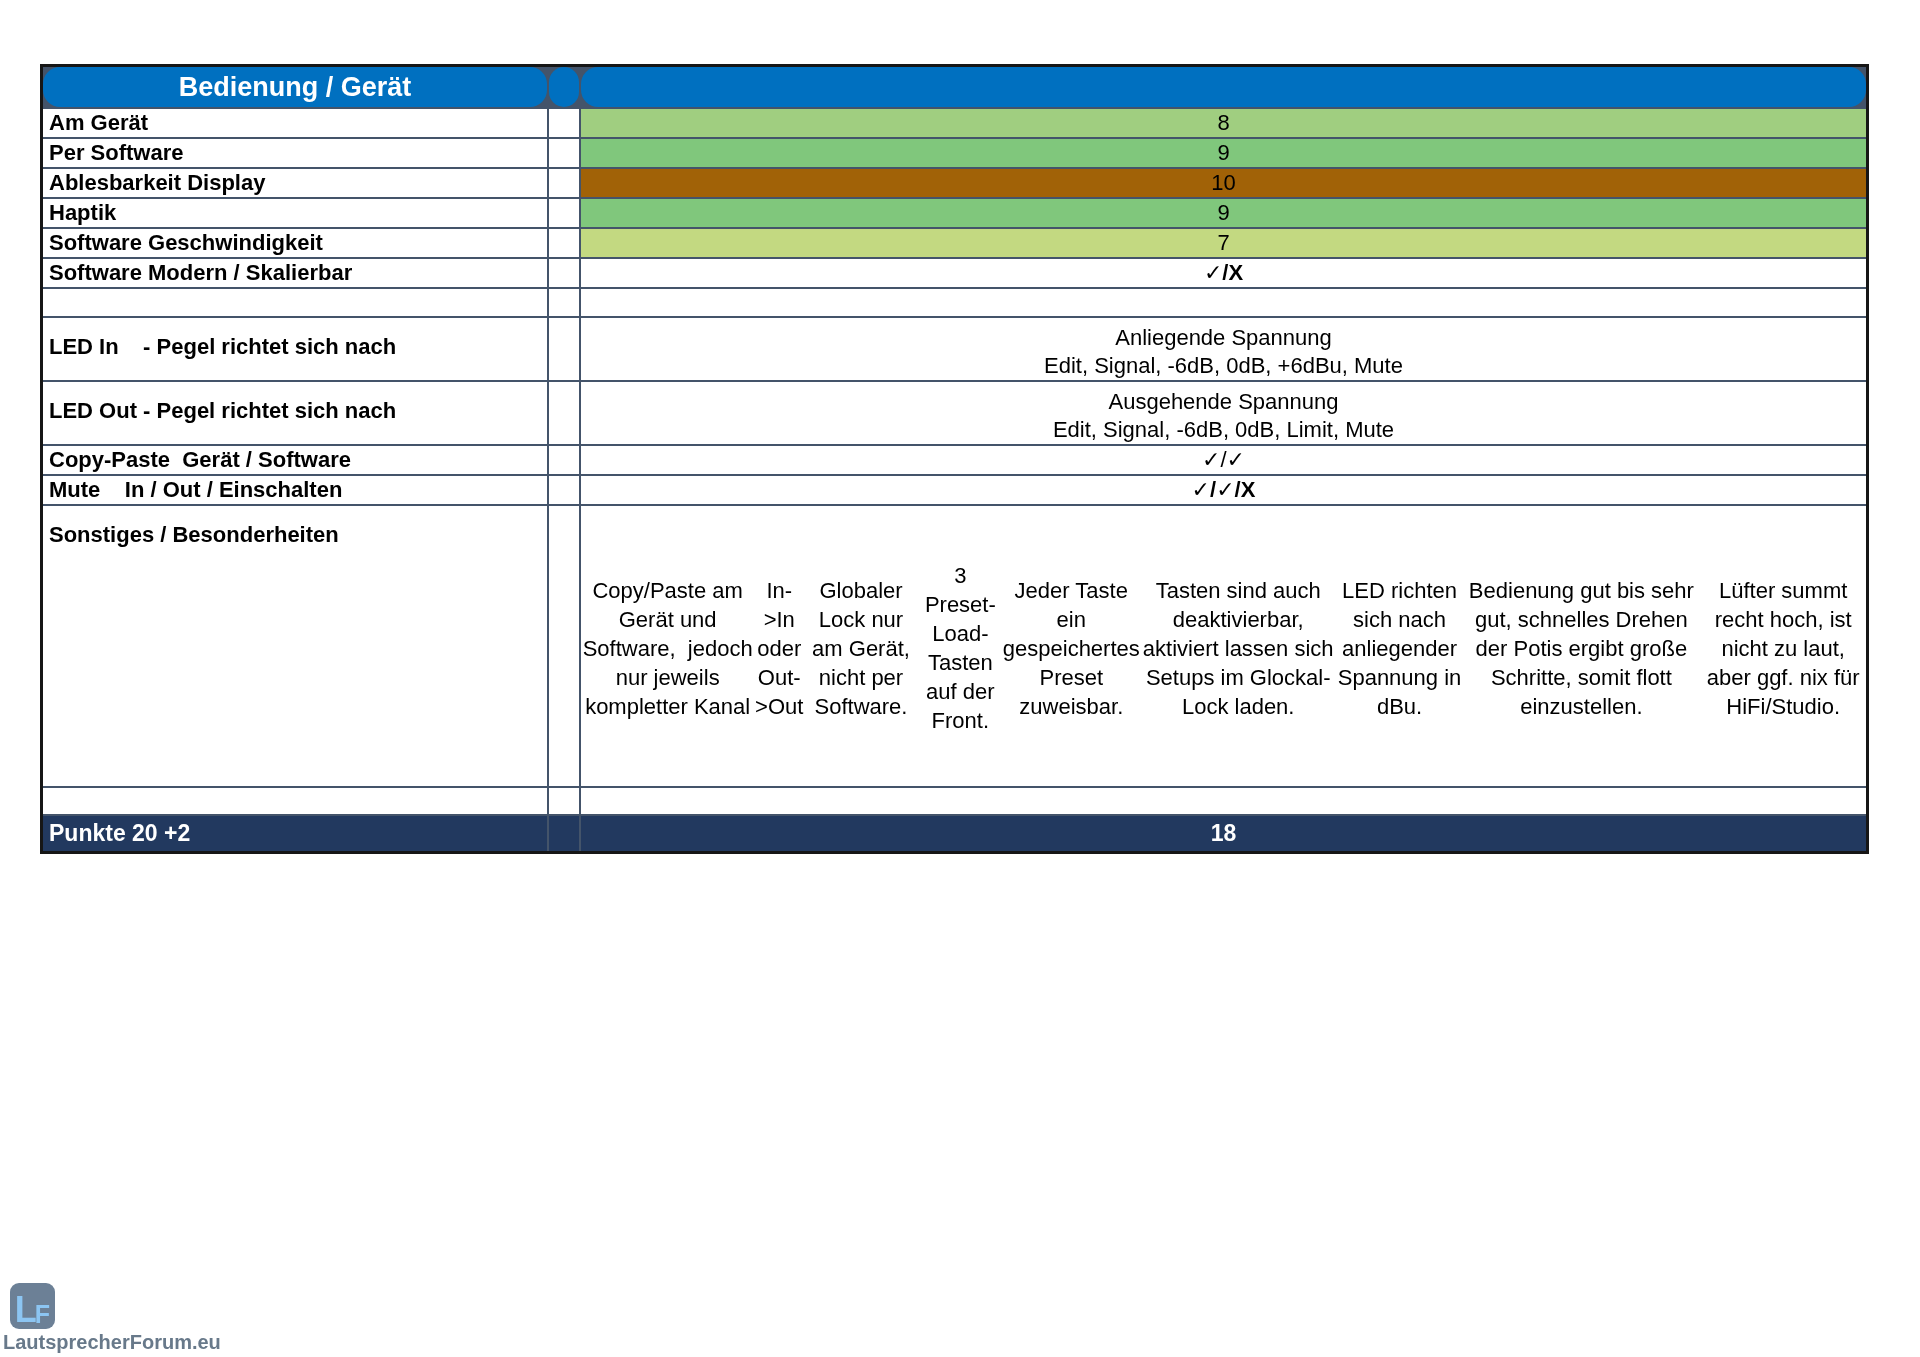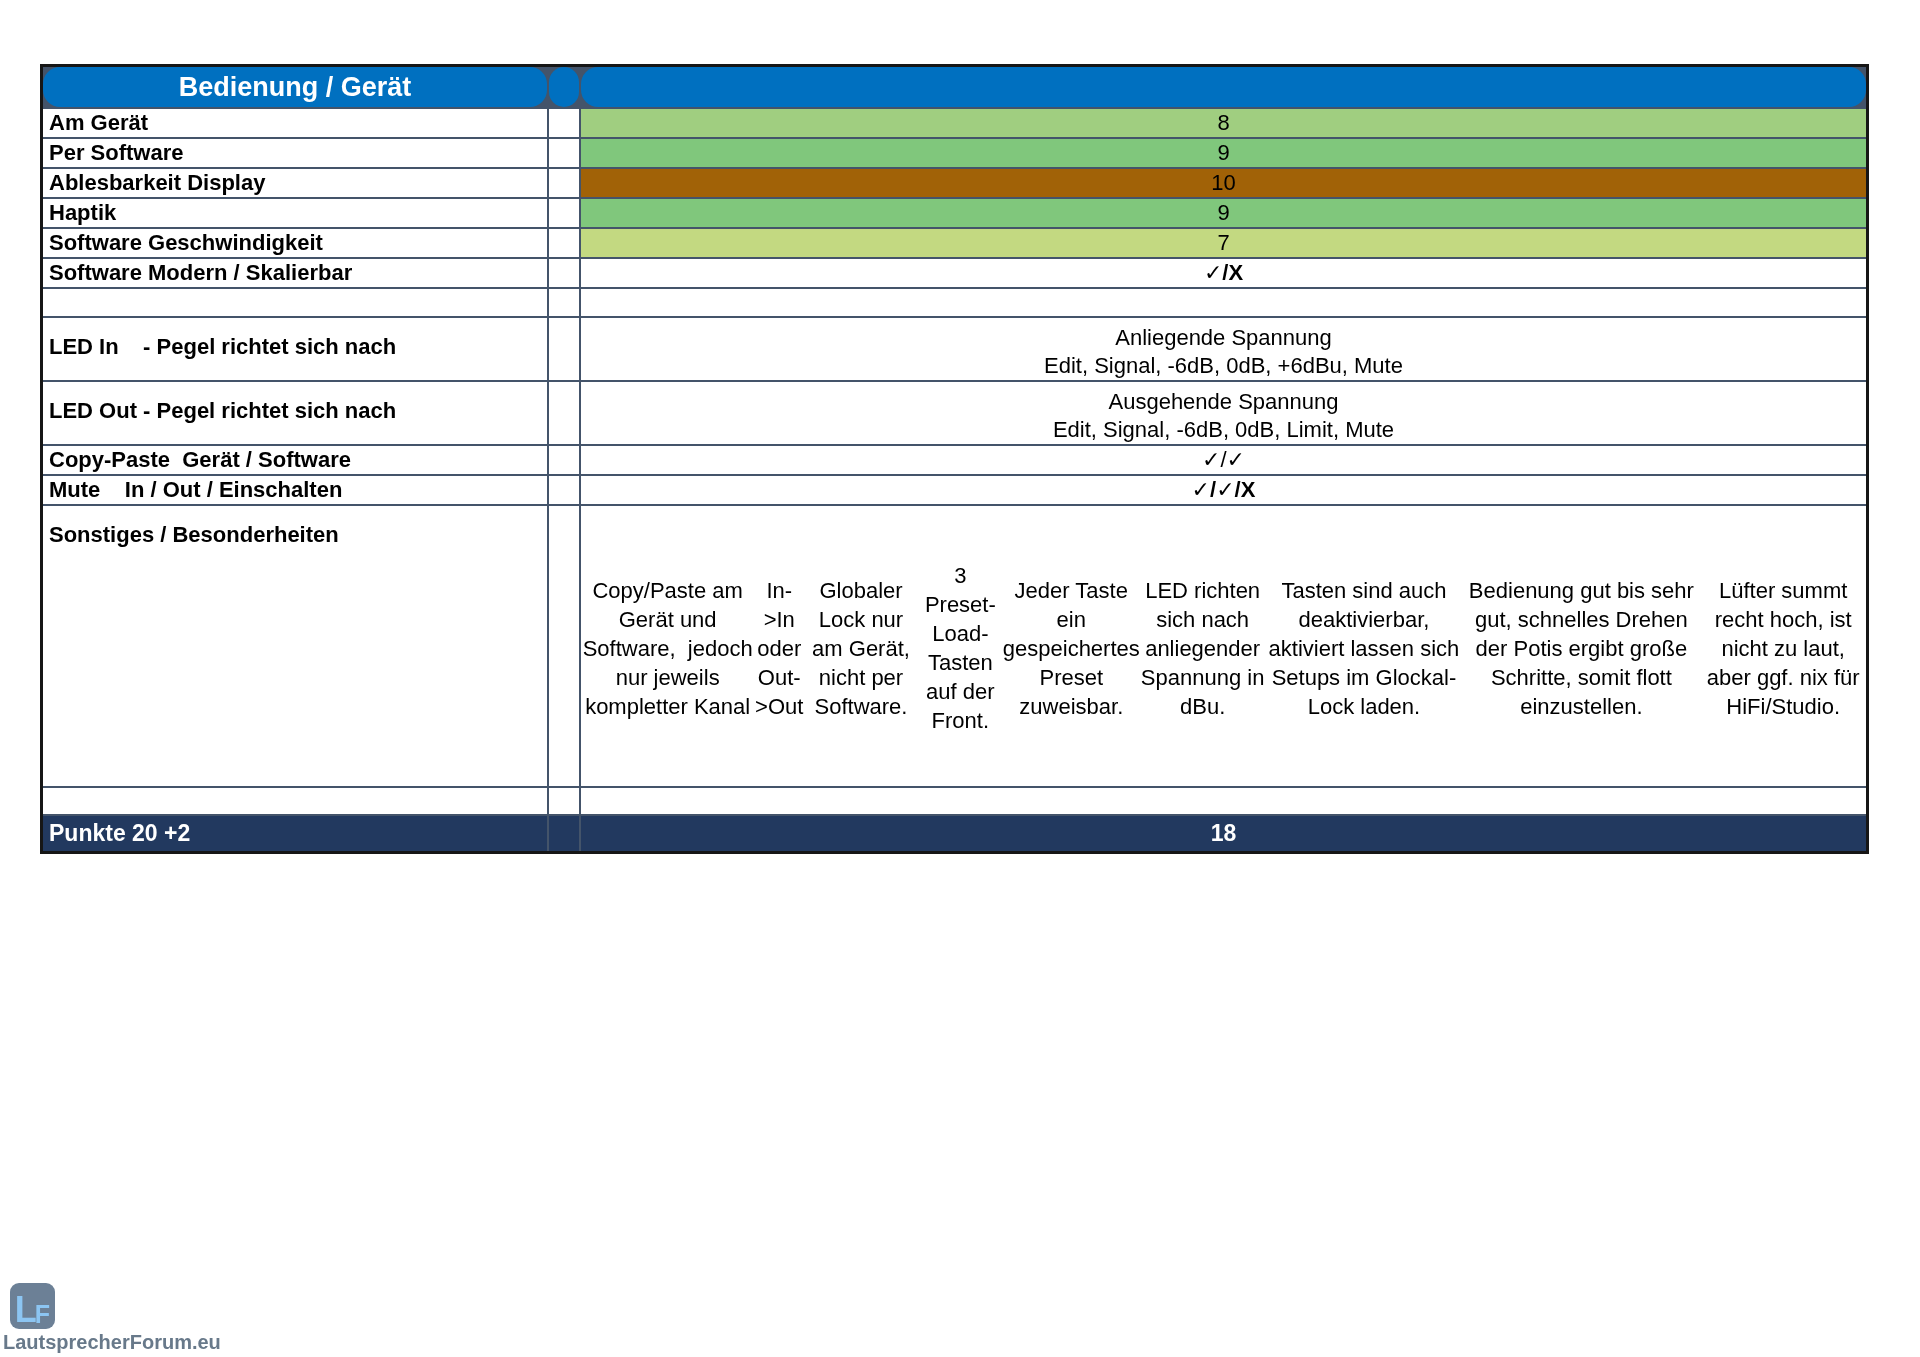--- a/index.html
+++ b/index.html
@@ -138,22 +138,22 @@
   <div class="cell value bold">✓/✓/X</div>
 
   <div class="cell label top">Sonstiges / Besonderheiten</div>
   <div class="cell"></div>
   <div class="cell value notes">
     <div>Copy/Paste am Gerät und Software,  jedoch nur jeweils kompletter Kanal</div>
     <div>In-&gt;In oder Out-&gt;Out</div>
     <div>Globaler Lock nur am Gerät, nicht per Software.</div>
     <div>3 Preset-Load-Tasten auf der Front.</div>
     <div>Jeder Taste ein gespeichertes Preset zuweisbar.</div>
+    <div>Tasten sind auch deaktivierbar,  aktiviert lassen sich Setups im Glockal-Lock laden.</div>
     <div>LED richten sich nach anliegender Spannung in dBu.</div>
-    <div>Tasten sind auch deaktivierbar,  aktiviert lassen sich Setups im Glockal-Lock laden.</div>
     <div>Bedienung gut bis sehr gut, schnelles Drehen der Potis ergibt große Schritte, somit flott einzustellen.</div>
     <div>Lüfter summt recht hoch, ist nicht zu laut, aber ggf. nix für HiFi/Studio.</div>
   </div>
 
   <div class="cell"></div>
   <div class="cell"></div>
   <div class="cell"></div>
 
   <div class="cell label navy">Punkte 20 +2</div>
   <div class="cell navy"></div>

